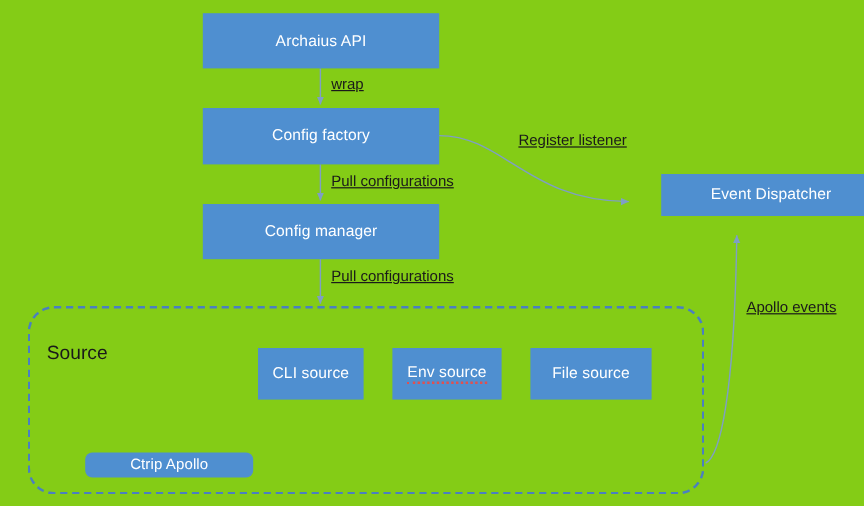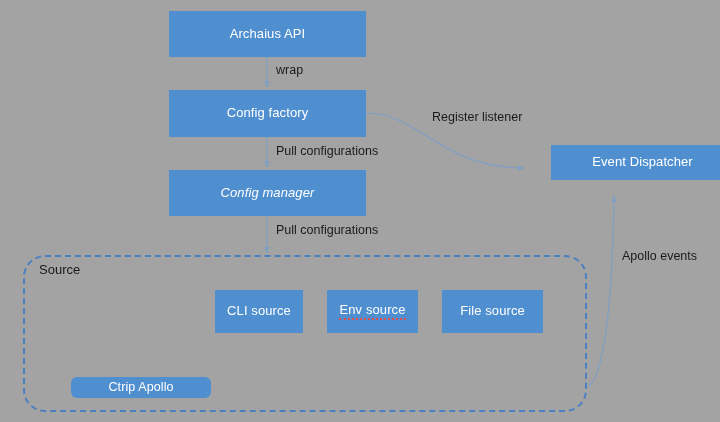--- a/index.html
+++ b/index.html
@@ -4,21 +4,21 @@
 <style>
   html, body {
     margin: 0;
     padding: 0;
     background: #ffffff;
   }
   #canvas {
     position: relative;
     width: 720px;
     height: 422px;
-    background: #a3a3a3;
+    background: #84cc16;
     font-family: "Liberation Sans", sans-serif;
     overflow: hidden;
   }
   .node {
     position: absolute;
     background: #4f8fd0;
     color: #ffffff;
     display: flex;
     align-items: center;
     justify-content: center;
@@ -30,26 +30,28 @@
   }
   .node.rounded {
     border-radius: 6px;
   }
   .edge-label {
     position: absolute;
     color: #1a1a1a;
     font-size: 12.5px;
     white-space: nowrap;
     line-height: 1.1;
+    text-decoration: underline;
   }
   .group-label {
     position: absolute;
     color: #1a1a1a;
-    font-size: 13px;
+    font-size: 16px;
     white-space: nowrap;
+    margin-top: 24px;
   }
   .dashed-group {
     position: absolute;
     border: 2px dashed #4a7fc1;
     border-radius: 22px;
     box-sizing: border-box;
     background: transparent;
   }
   svg.connectors {
     position: absolute;
@@ -88,21 +90,21 @@
   </svg>
 
   <div class="node" style="left:169px; top:11px; width:197px; height:46px;">
     <span>Archaius API</span>
   </div>
 
   <div class="node" style="left:169px; top:90px; width:197px; height:47px;">
     <span>Config factory</span>
   </div>
 
-  <div class="node" style="left:169px; top:170px; width:197px; height:46px;font-style:italic;">
+  <div class="node" style="left:169px; top:170px; width:197px; height:46px;">
     <span>Config manager</span>
   </div>
 
   <div class="node" style="left:551px; top:145px; width:183px; height:35px;">
     <span>Event Dispatcher</span>
   </div>
 
   <div class="dashed-group" style="left:23px; top:255px; width:564px; height:157px;"></div>
 
   <div class="group-label" style="left:39px; top:262px;">Source</div>

